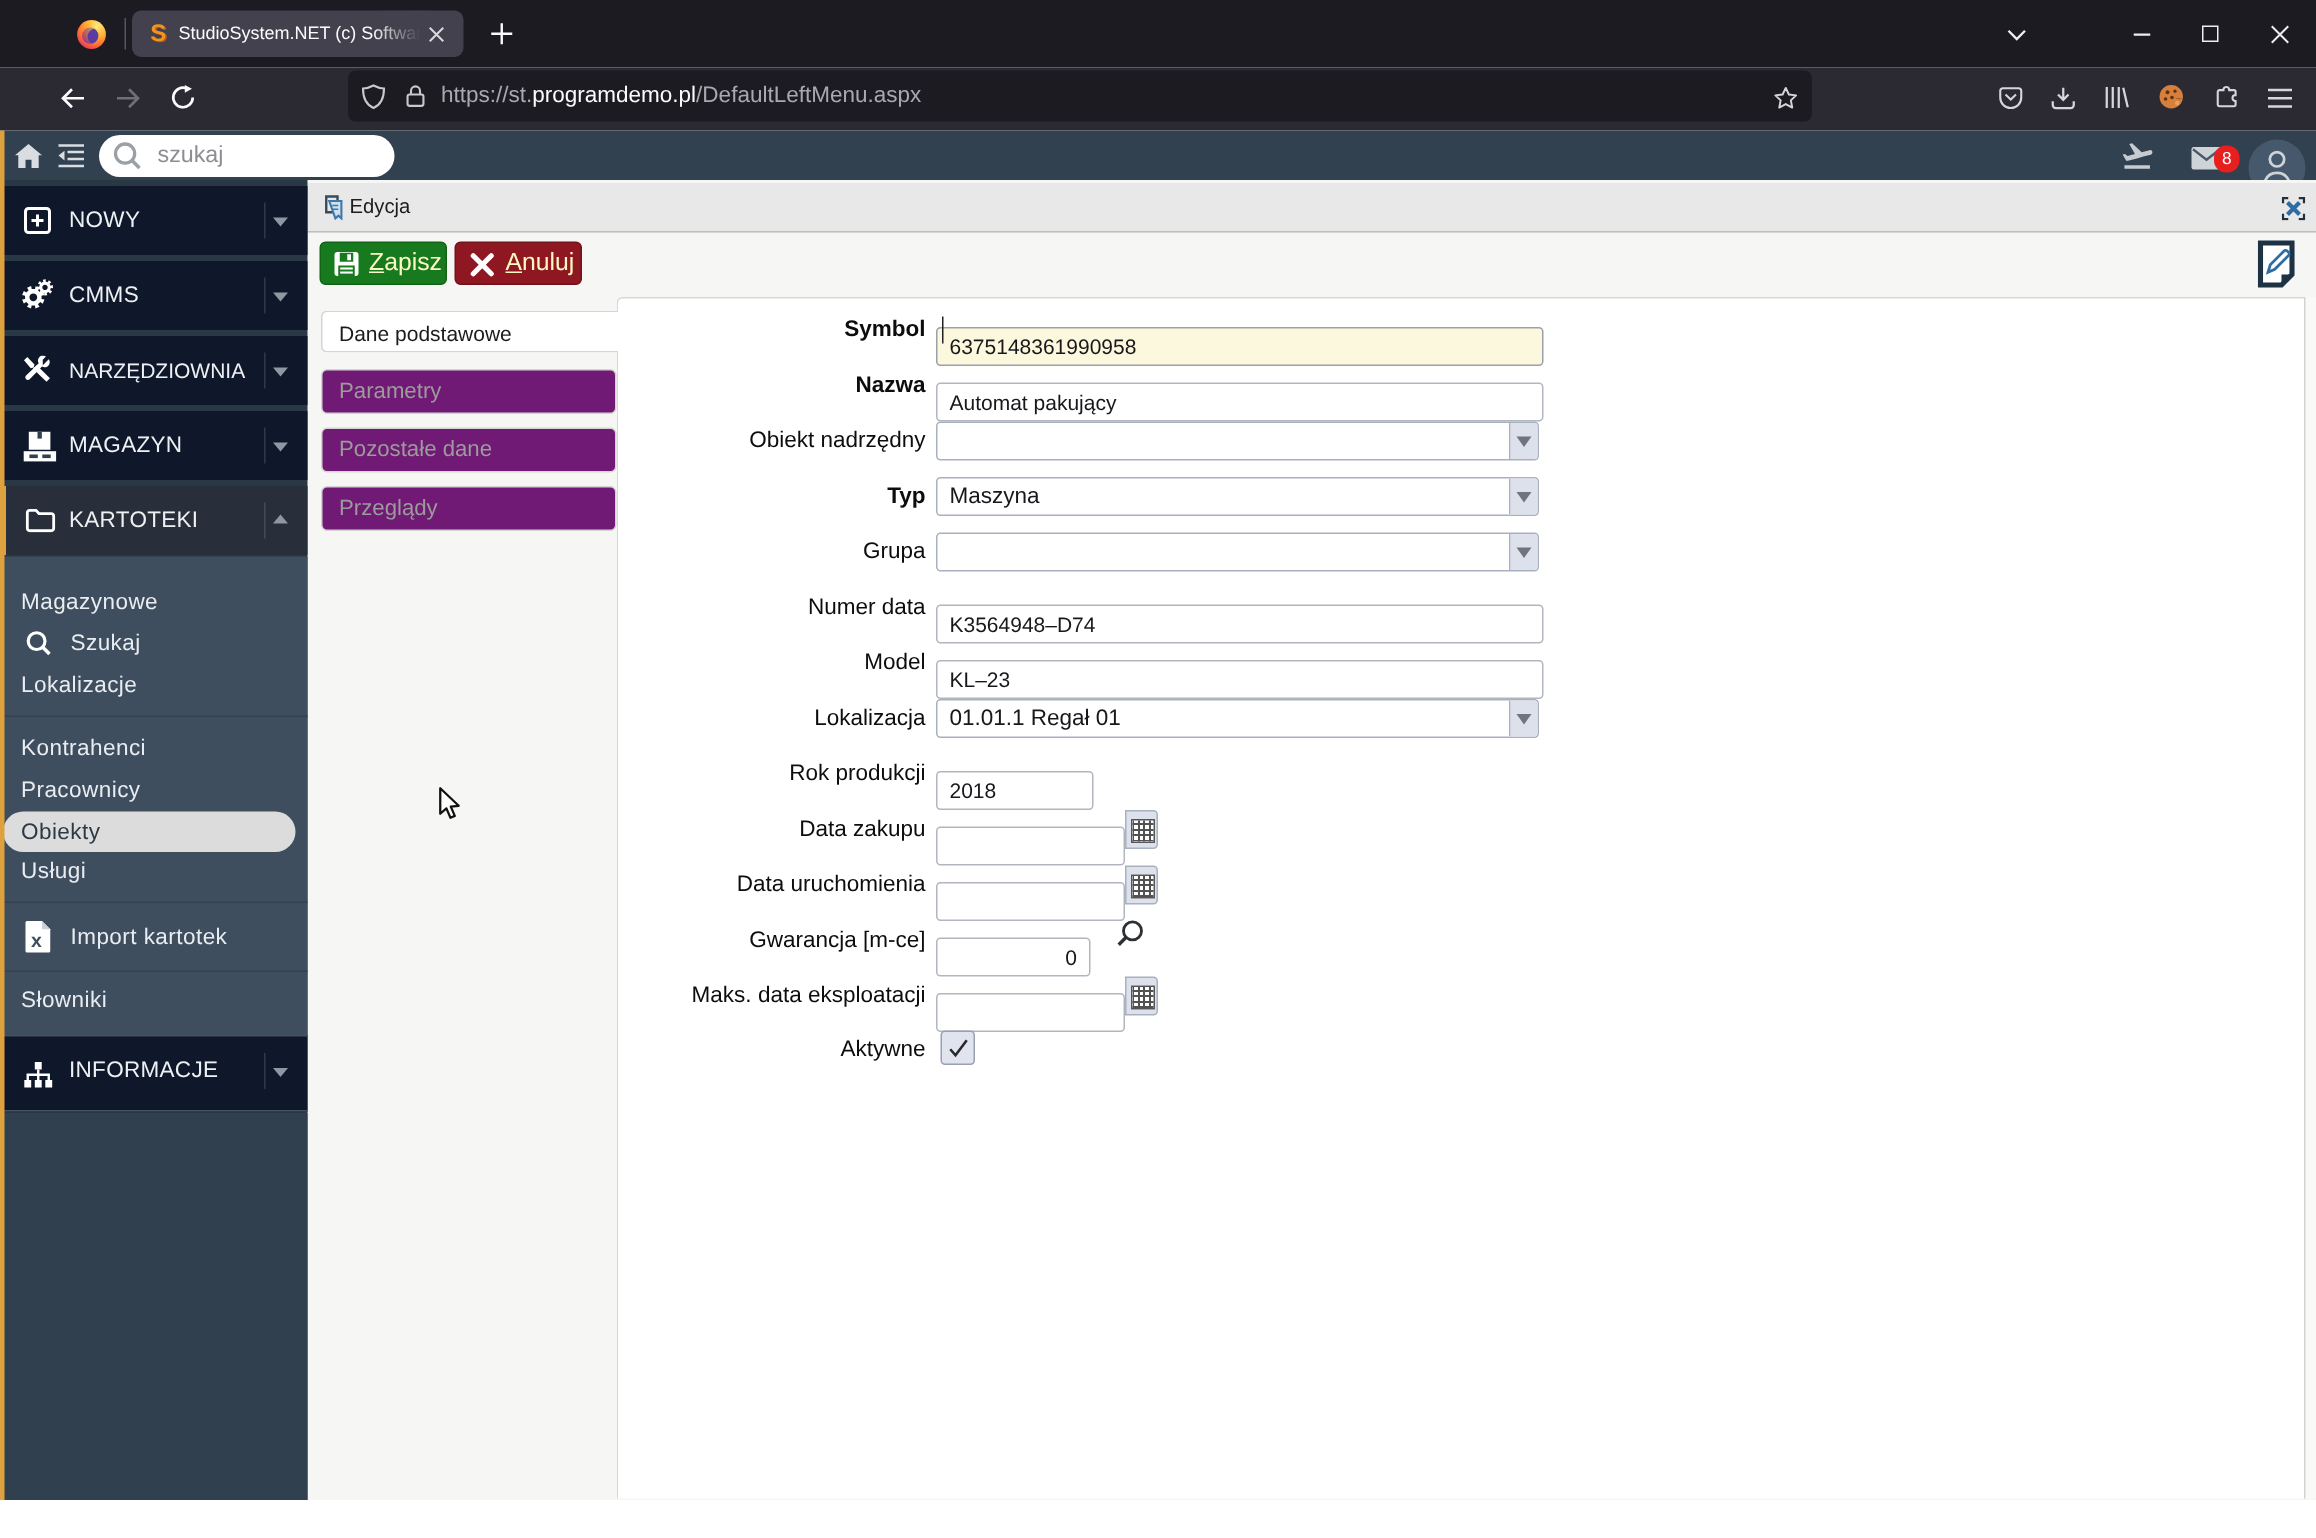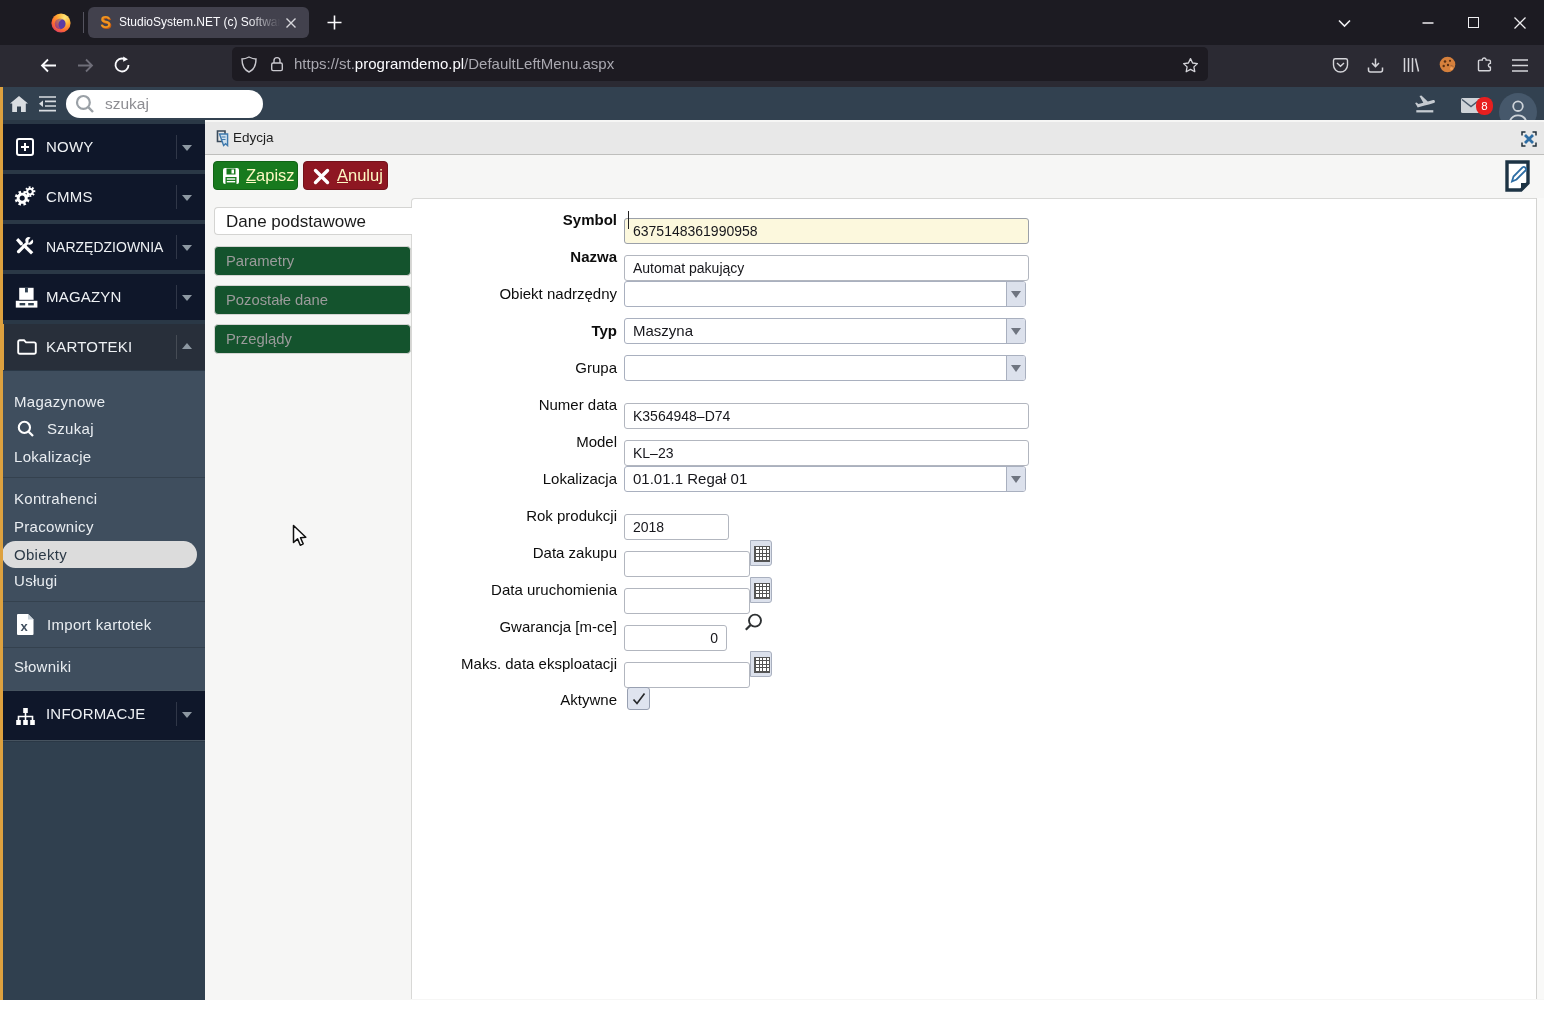--- a/index.html
+++ b/index.html
@@ -34,22 +34,22 @@
   #pill { left:2px; top:421px; width:195px; height:27px; background:#dcdcdc; border-radius:13.5px; }
   #pill span { position:absolute; left:12px; line-height:27px; font-size:15px; color:#2c3a47; letter-spacing:0.3px; }
   #stripe { left:0; top:87px; width:3px; height:913px; background:#dda13f; }
   
   #mainbg { left:205px; top:120px; width:1339px; height:880px; background:#f6f6f5; }
   #edbar { left:205px; top:122px; width:1339px; height:33px; background:#e8e8e8; border-bottom:1px solid #bebebc; }
   #edbar span { position:absolute; left:28px; top:0; line-height:32px; font-size:13.5px; color:#1d1d1d; }
   #panel { left:411px; top:198px; width:1125px; height:801px; background:#fff; border-top:1px solid #d8d8d6; border-left:1px solid #d8d8d6; border-radius:4px 0 0 0; }
   #scrollstrip { left:1536px; top:198px; width:8px; height:801px; background:#f9f9f8; border-left:1px solid #d3d3d1; }
   .btn { position:absolute; top:161px; height:29px; border-radius:4px; color:#fef9c3; font-size:16.5px; text-align:left; }
-  .tab-active { position:absolute; left:214px; top:207px; width:198px; height:28px; background:#fff; border:1px solid #d4d4d2; border-right:none; border-radius:4px 0 0 4px; font-size:17px; color:#1b1b1b; line-height:28px; padding-left:11px; z-index:5; }
-  .tab { position:absolute; left:214px; width:197px; height:30px; background:#14532d; border:1px solid #d4d4d2; border-radius:4px; font-size:14.8px; color:#9b9b9b; line-height:28px; padding-left:11px; }
+  .tab-active { position:absolute; left:214px; top:207px; width:198px; height:28px; background:#fff; border:1px solid #d4d4d2; border-right:none; border-radius:4px 0 0 4px; font-size:14px; color:#1b1b1b; line-height:28px; padding-left:11px; z-index:5; }
+  .tab { position:absolute; left:214px; width:197px; height:30px; background:#701a75; border:1px solid #d4d4d2; border-radius:4px; font-size:14.8px; color:#9b9b9b; line-height:28px; padding-left:11px; }
   
   .flabel { position:absolute; left:297px; width:320px; height:26px; line-height:26px; text-align:right; font-size:15px; color:#0d0d0d; }
   .finput { position:absolute; left:624px; height:26px; border:1px solid #b2b6bf; border-radius:3px; background:#fff; font-size:14px; color:#17171c; line-height:24px; padding:0 8px; white-space:nowrap;margin-top:11px; }
   .combo { position:absolute; left:624px; width:402px; height:26px; border:1px solid #a9b0bf; border-radius:3px; background:#fff; }
   .combo .val { position:absolute; left:8px; top:0; line-height:24px; font-size:15px; color:#17171c; }
   .combo .cbtn { position:absolute; right:0; top:0; width:19px; height:24px; background:#dce1ec; border-left:1px solid #a9b0bf; border-radius:0 2px 2px 0; }
   .combo .tri { position:absolute; right:4px; top:9px; width:0; height:0; border-left:5.5px solid transparent; border-right:5.5px solid transparent; border-top:7px solid #6f7580; }
   .calbtn { position:absolute; width:22px; height:26px; background:#dce1ec; border:1px solid #a9b0bf; border-radius:0 3px 3px 0; }
   .calbtn::before { content:""; position:absolute; left:3px; top:5px; width:14px; height:14px; background-color:#fff;
     background-image:repeating-linear-gradient(90deg,#525252 0 1.2px,rgba(0,0,0,0) 1.2px 3.6px),repeating-linear-gradient(0deg,#525252 0 1.2px,rgba(0,0,0,0) 1.2px 3.6px);

